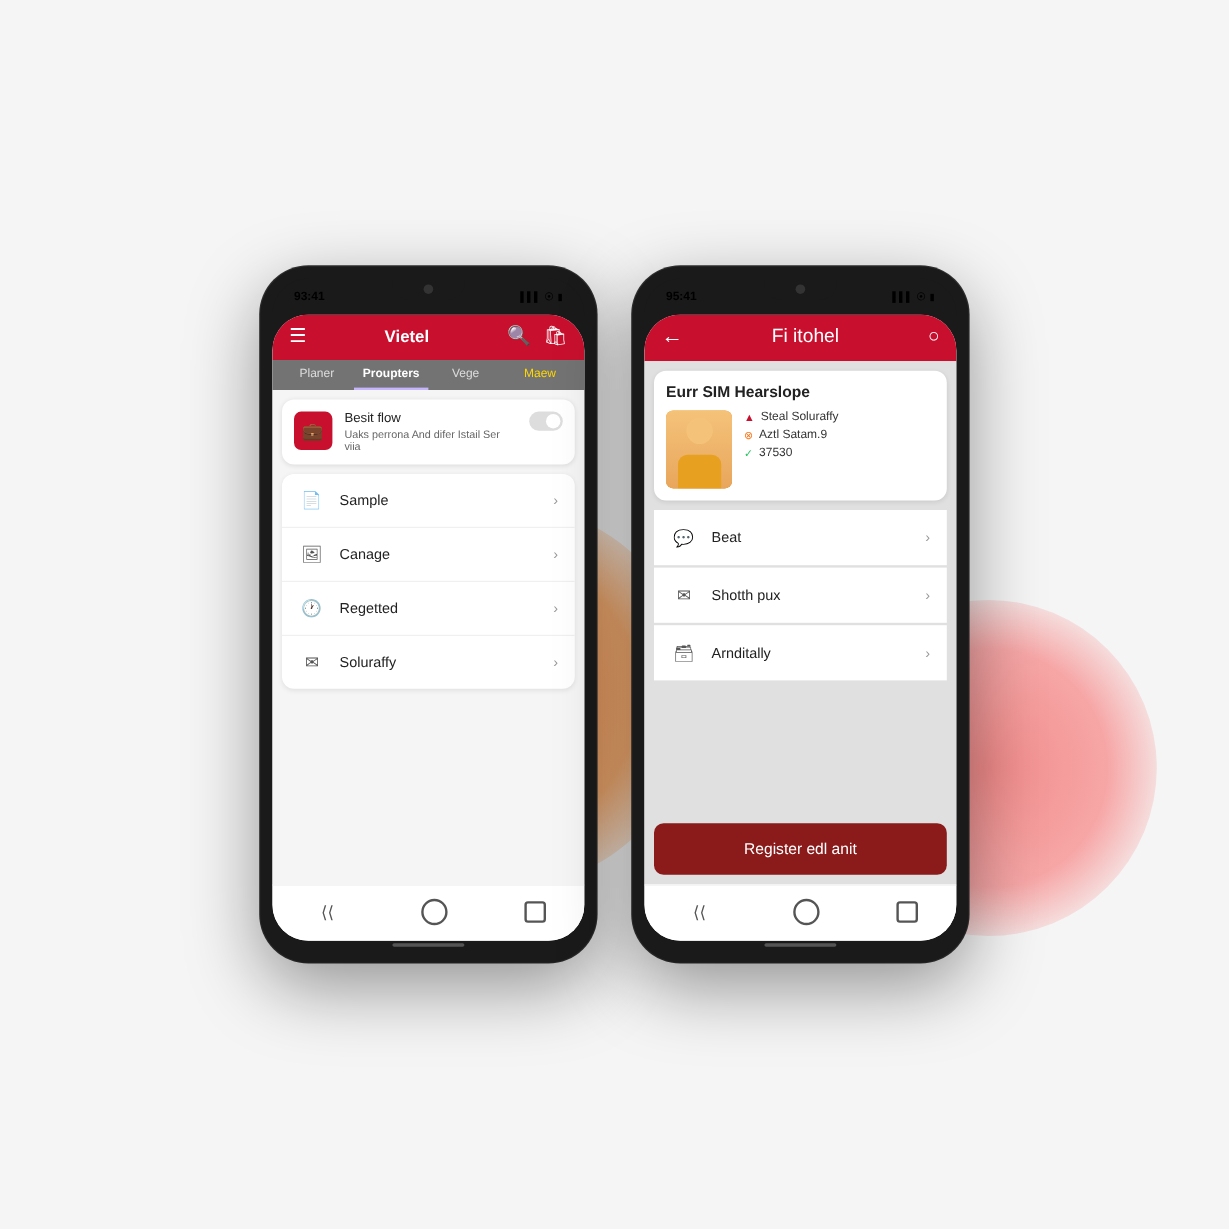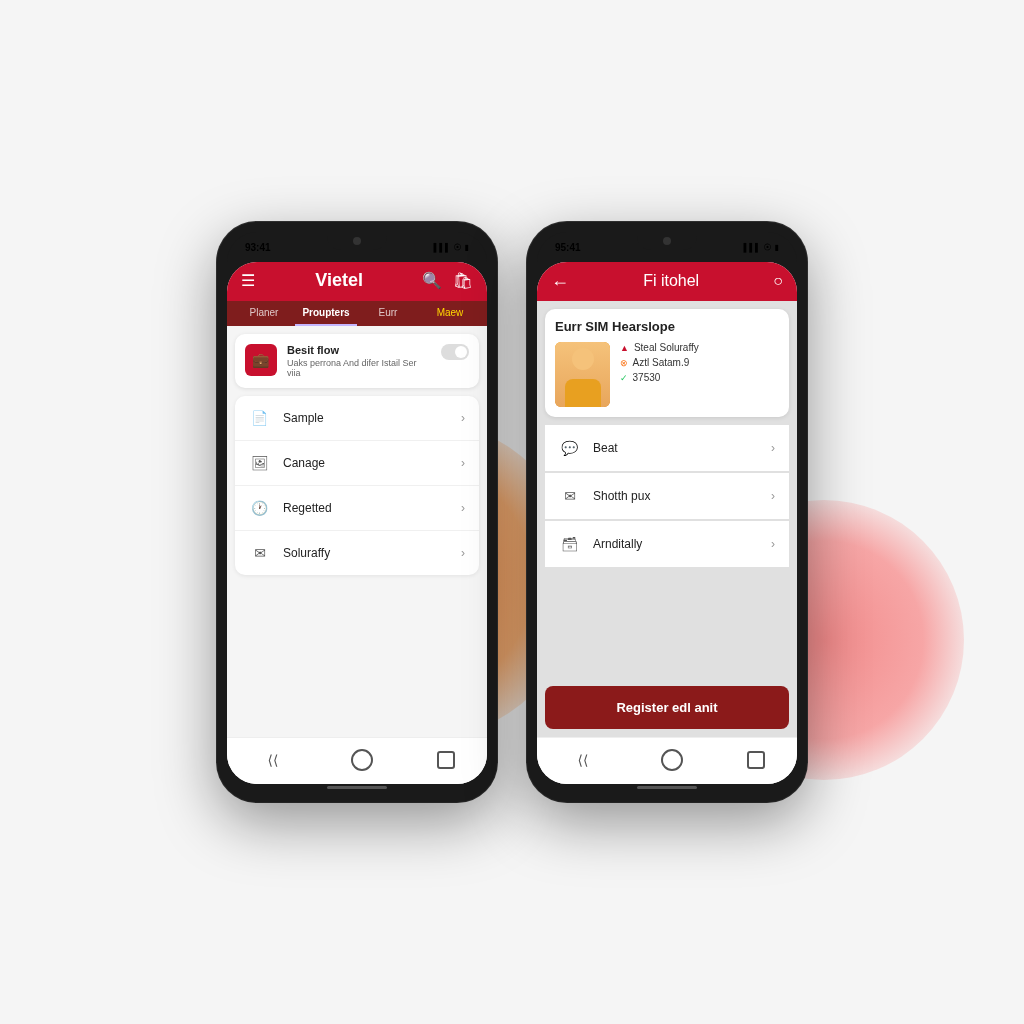--- a/index.html
+++ b/index.html
@@ -109,26 +109,26 @@
     .app-header {
       background: #c8102e;
       padding: 8px 14px 10px;
       display: flex;
       align-items: center;
       justify-content: space-between;
       color: white;
     }
 
     .app-header .menu-icon { font-size: 16px; }
-    .app-header .app-title { font-size: 18px; font-weight: 700; }
+    .app-header .app-title { font-size: 14px; font-weight: 700; }
     .app-header .header-icons { display: flex; gap: 10px; font-size: 16px; }
 
     
     .tabs {
-      background: #7f1d1d;
+      background: #737373;
       display: flex;
       padding: 0 6px;
     }
 
     .tab {
       flex: 1;
       text-align: center;
       padding: 6px 2px;
       font-size: 10px;
       color: rgba(255,255,255,0.75);
@@ -170,21 +170,21 @@
       border-radius: 6px;
       display: flex;
       align-items: center;
       justify-content: center;
       color: white;
       font-size: 14px;
       flex-shrink: 0;
     }
 
     .banner-text { flex: 1; }
-    .banner-title { font-size: 11px; font-weight: 700; color: #222; }
+    .banner-title { font-size: 11px; font-weight: 400; color: #222; }
     .banner-sub { font-size: 9px; color: #666; margin-top: 2px; }
 
     .banner-toggle {
       width: 28px;
       height: 16px;
       background: #ddd;
       border-radius: 8px;
       flex-shrink: 0;
       position: relative;
     }
@@ -404,21 +404,21 @@
 
     
     .register-btn {
       background: #8b1a1a;
       color: white;
       margin: 8px;
       padding: 14px;
       border-radius: 8px;
       text-align: center;
       font-size: 13px;
-      font-weight: 700;
+      font-weight: 400;
       cursor: pointer;
       margin-top: auto;
     }
   </style>
 </head>
 <body>
 
 <div class="blob-orange"></div>
 <div class="blob-red"></div>
 
@@ -449,21 +449,21 @@
       </div>
 
       <div class="tabs">
         <div class="tab">
           <span>Planer</span>
         </div>
         <div class="tab active">
           <span>Proupters</span>
         </div>
         <div class="tab">
-          <span>Eurr</span>
+          <span>Vege</span>
         </div>
         <div class="tab highlight">
           <span>Maew</span>
         </div>
       </div>
 
       <div class="app-content">
 
         <div class="banner-card">
           <div class="banner-icon">

